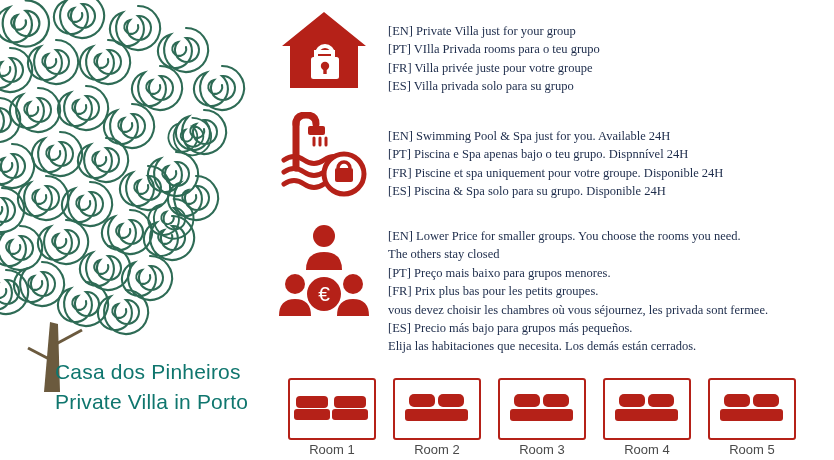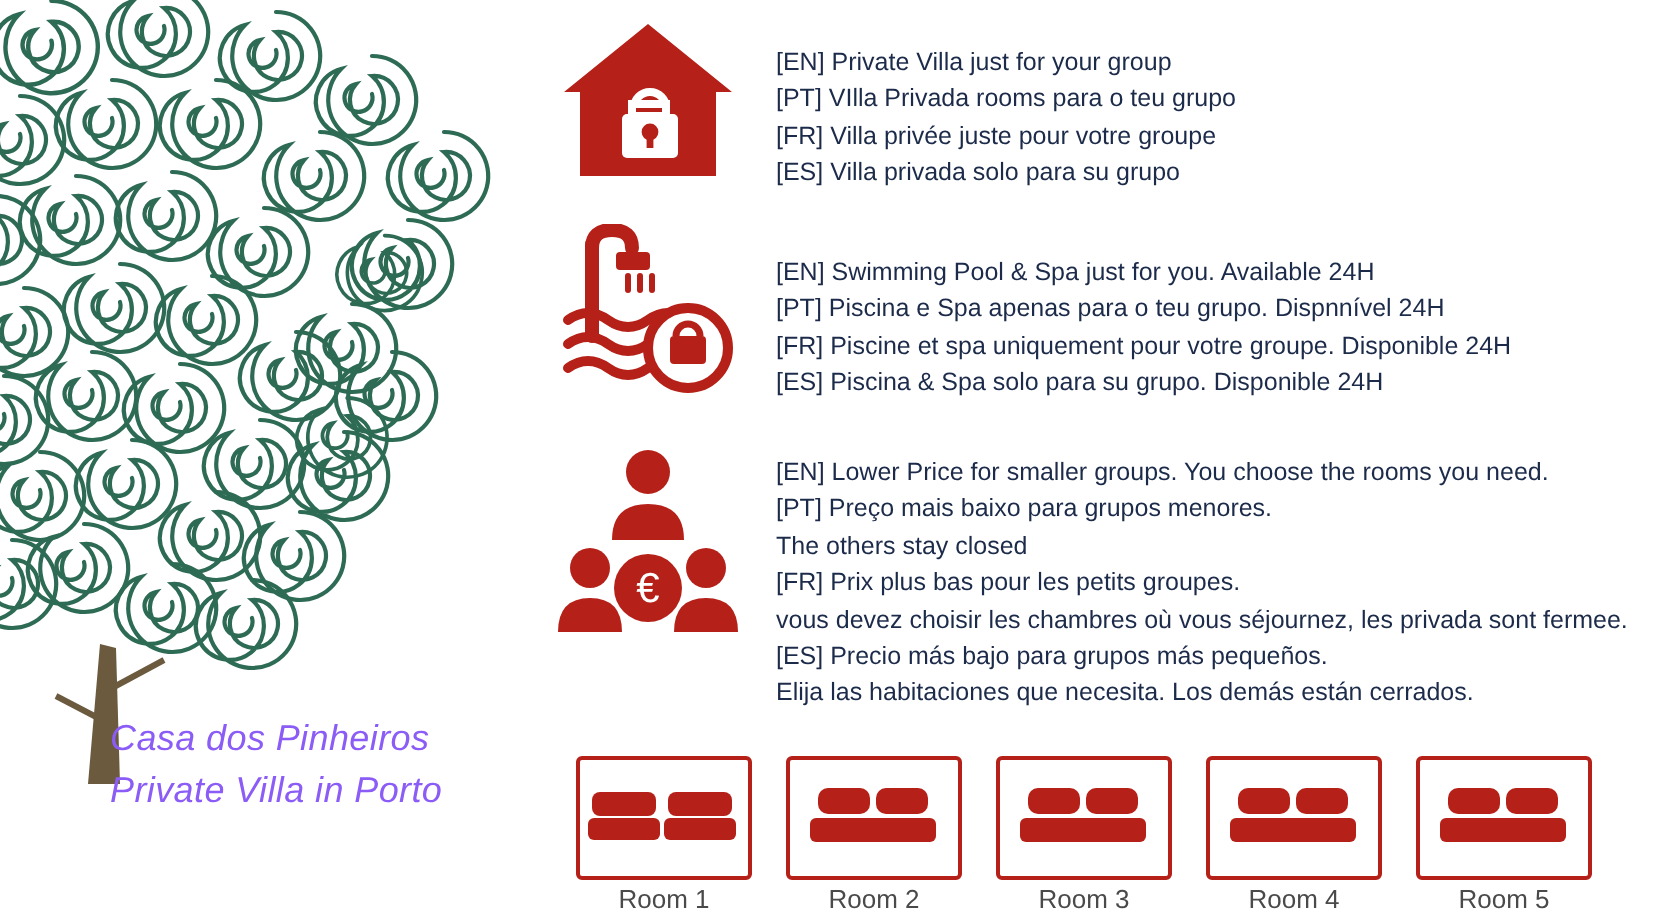--- a/index.html
+++ b/index.html
@@ -22,41 +22,41 @@
     left: -10px;
     top: -8px;
     width: 270px;
     height: 400px;
   }
   #tree-caption {
     position: absolute;
     left: 55px;
     top: 357px;
     width: 230px;
-    font-size: 18px;
+    font-size: 21px;
     line-height: 1.42;
-    color: #8b5cf6;
+    color: #0f766e;
     letter-spacing: .2px;
-    font-style: italic;
   }
 
   
   .feature {
     position: absolute;
   }
   .feature .icon-wrap {
     position: absolute;
     left: 0;
     top: 0;
   }
   .feature .lines {
     position: absolute;
     font-size: 12.5px;
     line-height: 1.47;
     color: #1c2b4a;
+    font-family: Liberation Serif, serif;
   }
   .feature .lines div {
     white-space: nowrap;
   }
 
   #feature-villa { left: 278px; top: 8px; width: 540px; }
   #feature-villa .lines { left: 110px; top: 14px; }
 
   #feature-pool { left: 278px; top: 112px; width: 545px; }
   #feature-pool .lines { left: 110px; top: 15px; }
@@ -189,21 +189,21 @@
       <path d="M6 72 q10,-7 20,0 q10,7 20,0 q10,-7 20,0" stroke="#b52118" stroke-width="5" fill="none" stroke-linecap="round"></path>
 
       <circle cx="66" cy="62" r="20" fill="#ffffff"></circle>
       <circle cx="66" cy="62" r="20" fill="none" stroke="#b52118" stroke-width="5"></circle>
       <path d="M60 56 a6,6 0 0,1 12,0" fill="none" stroke="#b52118" stroke-width="3.5"></path>
       <rect x="57" y="56" width="18" height="14" rx="2" fill="#b52118"></rect>
     </svg>
   </div>
   <div class="lines">
     <div>[EN] Swimming Pool &amp; Spa just for you. Available 24H</div>
-    <div>[PT] Piscina e Spa apenas para o teu grupo. Dispnnível 24H</div>
+    <div>[PT] Piscina e Spa apenas bajo o teu grupo. Dispnnível 24H</div>
     <div>[FR] Piscine et spa uniquement pour votre groupe. Disponible 24H</div>
     <div>[ES] Piscina &amp; Spa solo para su grupo. Disponible 24H</div>
   </div>
 </div>
 
 <div class="feature" id="feature-price">
   <div class="icon-wrap">
     <svg width="92" height="108" viewBox="0 0 92 108" aria-hidden="true">
 
       <circle cx="46" cy="14" r="11" fill="#b52118"></circle>
@@ -214,22 +214,22 @@
 
       <circle cx="75" cy="62" r="10" fill="#b52118"></circle>
       <path d="M59 94 q0,-17 16,-17 q16,0 16,17 z" fill="#b52118"></path>
 
       <circle cx="46" cy="72" r="17" fill="#b52118"></circle>
       <text x="46" y="79" text-anchor="middle" font-family="Liberation Sans, sans-serif" font-size="21" fill="#ffffff">€</text>
     </svg>
   </div>
   <div class="lines">
     <div>[EN] Lower Price for smaller groups. You choose the rooms you need.</div>
+    <div>The others stay closed</div>
     <div>[PT] Preço mais baixo para grupos menores.</div>
-    <div>The others stay closed</div>
     <div>[FR] Prix plus bas pour les petits groupes.</div>
     <div>vous devez choisir les chambres où vous séjournez,  les privada sont fermee.</div>
     <div>[ES] Precio más bajo para grupos más pequeños.</div>
     <div>Elija las habitaciones que necesita. Los demás están cerrados.</div>
   </div>
 </div>
 
 <div id="rooms">
 
   <div class="room">

